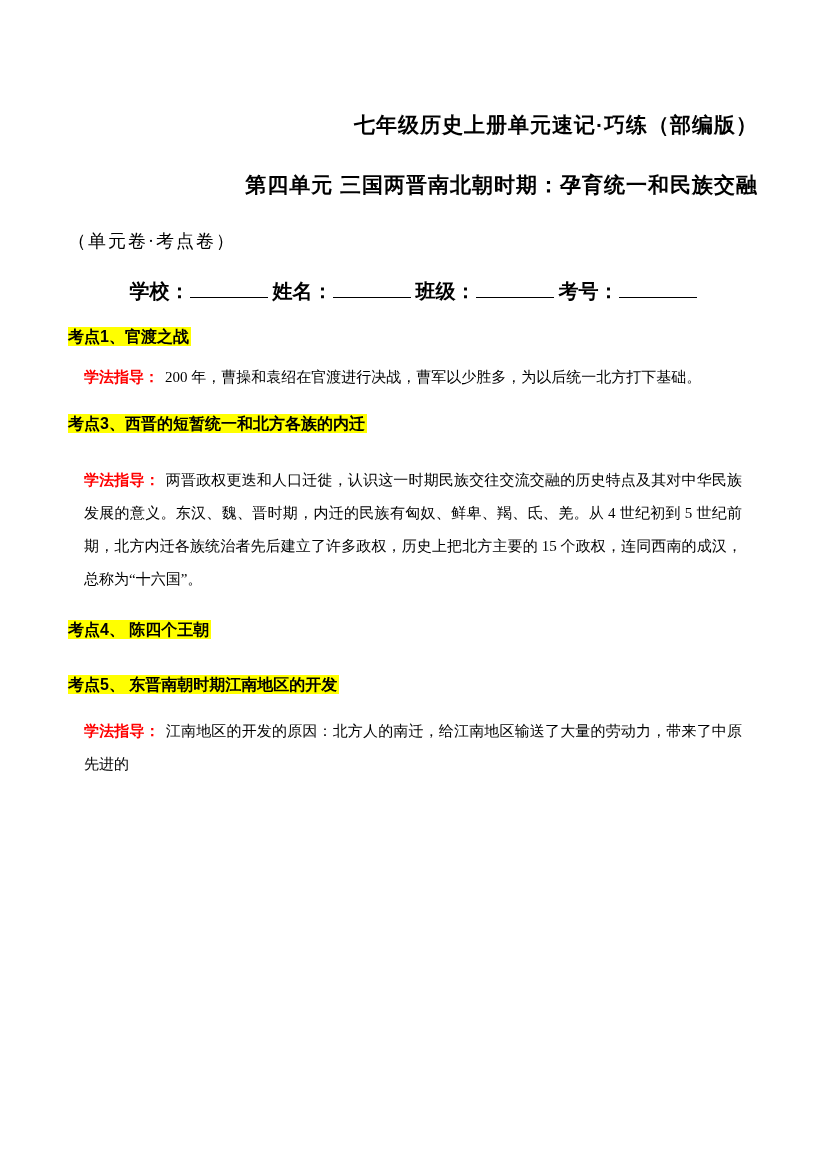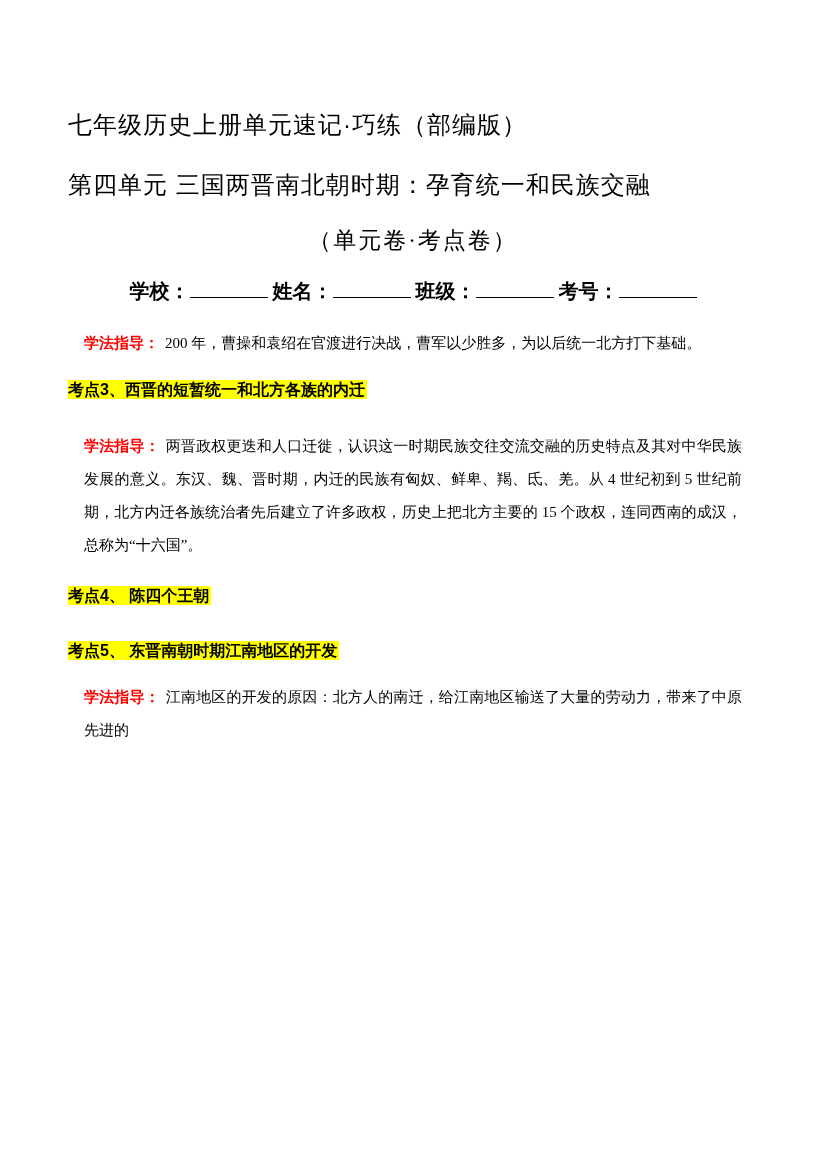--- a/index.html
+++ b/index.html
@@ -16,34 +16,33 @@
     width: 826px;
     height: 1169px;
     box-sizing: border-box;
     padding: 112px 68px 0 68px;
     background: #ffffff;
     color: #000000;
   }
   
   .title1, .title2 {
     font-family: "Liberation Sans", "DejaVu Sans", sans-serif;
-    font-weight: normal;
-    font-size: 24px;
+    font-weight: bold;
+    font-size: 21px;
     line-height: 26px;
-    text-align: left;
+    text-align: right;
     letter-spacing: 1px;
   }
   .title2 { margin-top: 34px; }
   .subtitle {
     margin-top: 30px;
     font-family: "Liberation Serif", "DejaVu Serif", serif;
     font-weight: normal;
-    font-size: 23px;
+    font-size: 18px;
     line-height: 26px;
-    text-align: center;
     letter-spacing: 2px;
   }
   
   .info-line {
     margin-top: 27px;
     text-align: center;
     font-size: 20px;
     line-height: 20px;
     white-space: nowrap;
   }
@@ -108,20 +107,23 @@
   <div class="subtitle">（单元卷·考点卷）</div>
 
   <div class="info-line">
     <span class="info-label">学校：</span><span class="blank"></span>
     <span class="info-label">姓名：</span><span class="blank"></span>
     <span class="info-label">班级：</span><span class="blank"></span>
     <span class="info-label">考号：</span><span class="blank"></span>
   </div>
 
   <section class="sec s1">
+    <div class="heading-row">
+      <span class="sec-heading">考点1、官渡之战</span>
+    </div>
     <p class="block first"><span class="red-label">学法指导：</span><span>200 年，曹操和袁绍在官渡进行决战，曹军以少胜多，为以后统一北方打下基础。</span></p>
   </section>
 
 
   <section class="sec s3">
     <div class="heading-row">
       <span class="sec-heading">考点3、西晋的短暂统一和北方各族的内迁</span>
     </div>
     <p class="block first"><span class="red-label">学法指导：</span><span>两晋政权更迭和人口迁徙，认识这一时期民族交往交流交融的历史特点及其对中华民族发展的意义。东汉、魏、晋时期，内迁的民族有匈奴、鲜卑、羯、氐、羌。从 4 世纪初到 5 世纪前期，北方内迁各族统治者先后建立了许多政权，历史上把北方主要的 15 个政权，连同西南的成汉，总称为“十六国”。</span></p>
   </section>

